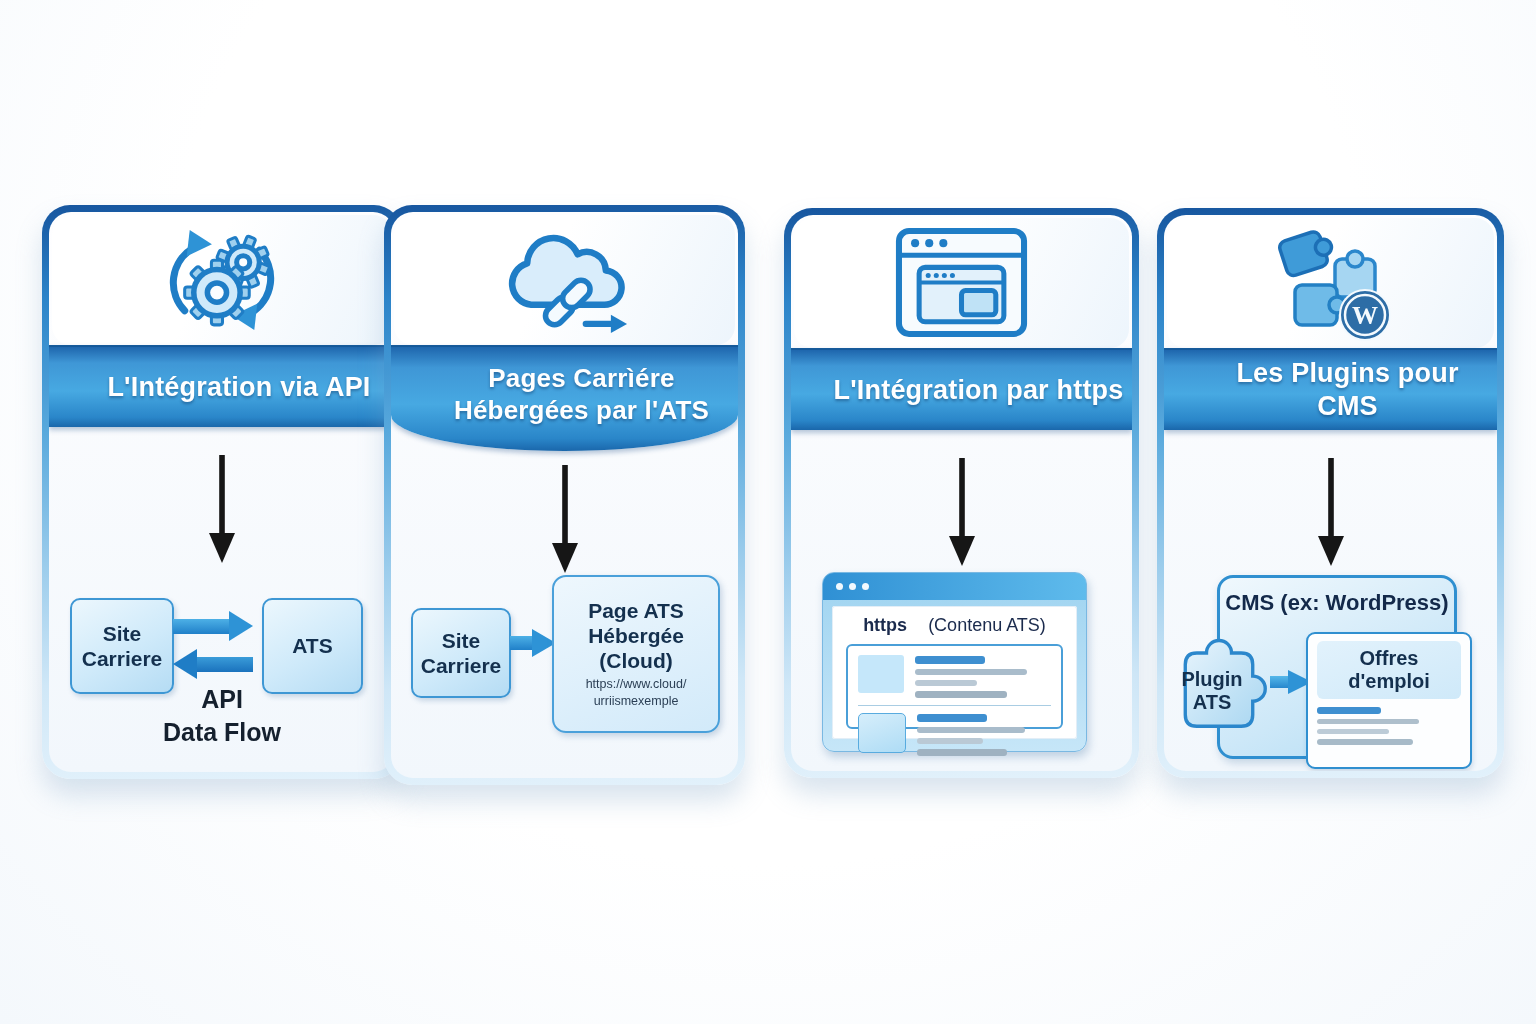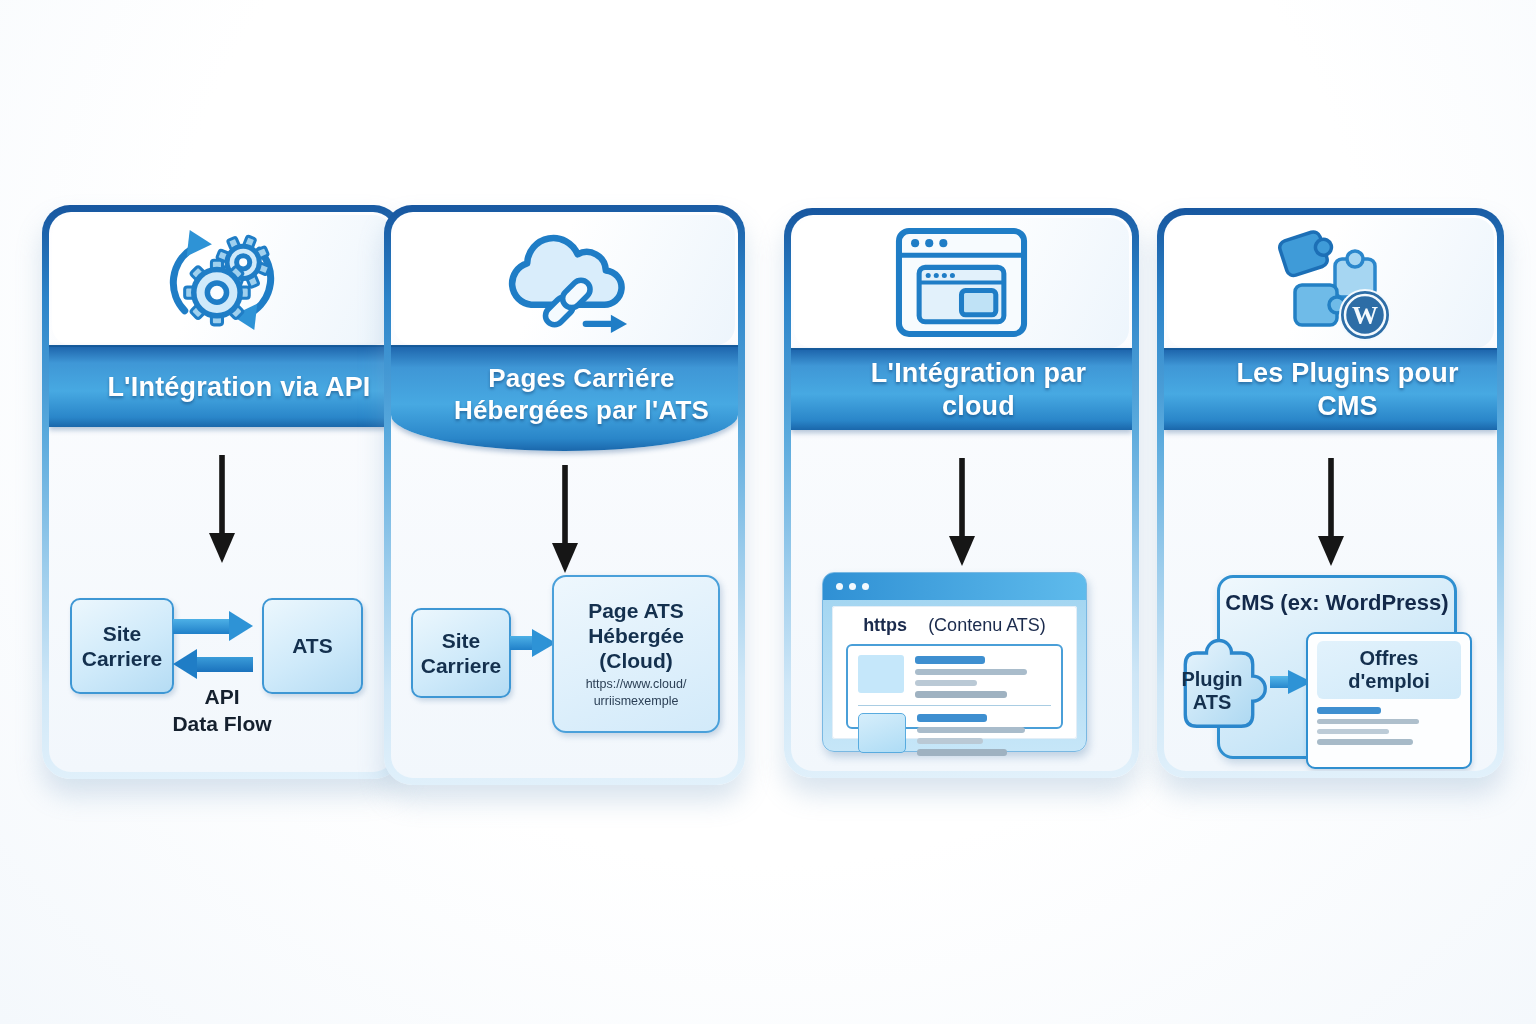--- a/index.html
+++ b/index.html
@@ -37,21 +37,21 @@
   .blk-arrow .shaft{height:15px;background:linear-gradient(180deg,#4db0e6,#2080c9);}
   .blk-arrow .head{width:0;height:0;border-top:15px solid transparent;border-bottom:15px solid transparent;}
   .blk-arrow.rt .head{border-left:24px solid #2e93d6;}
   .blk-arrow.lt .head{border-right:24px solid #1f7dc6;}
   .blk-arrow.lt .shaft{background:linear-gradient(180deg,#3a9cd9,#1a72bd);}
   .bar{border-radius:3px;}
   
   .c1-arrows{position:absolute;left:124px;top:184px;width:86px;display:flex;flex-direction:column;gap:8px;}
   .c1-arrows .shaft{width:56px;}
   .c1-label{position:absolute;left:0;right:0;top:256px;text-align:center;font-weight:700;
-    font-size:21px;color:#15202e;line-height:1.3;}
+    font-size:25px;color:#15202e;line-height:1.3;}
   
   .c2-arrow{position:absolute;left:119px;top:178px;}
   .c2-arrow .shaft{width:22px;height:14px;}
   .c2-arrow .head{border-top-width:14px;border-bottom-width:14px;border-left-width:20px;}
   .c2-target{position:absolute;left:161px;top:124px;width:152px;height:142px;
     background:linear-gradient(160deg,#eef7fd 0%,#d2eafa 100%);
     border:2.5px solid #4aa0da;border-radius:14px;
     box-shadow:2px 3px 6px rgba(50,100,150,.25);
     display:flex;flex-direction:column;align-items:center;justify-content:center;padding:6px;}
   .c2-target-title{font-weight:700;font-size:21px;color:#14304e;text-align:center;line-height:1.18;}
@@ -217,21 +217,21 @@
           <rect x="28" y="42" width="84" height="54" rx="6" fill="#e2f1fb" stroke="#1f7dc6" stroke-width="5"></rect>
           <line x1="29" y1="57" x2="111" y2="57" stroke="#1f7dc6" stroke-width="4"></line>
           <circle cx="37" cy="50" r="2.5" fill="#1f7dc6"></circle>
           <circle cx="45" cy="50" r="2.5" fill="#1f7dc6"></circle>
           <circle cx="53" cy="50" r="2.5" fill="#1f7dc6"></circle>
           <circle cx="61" cy="50" r="2.5" fill="#1f7dc6"></circle>
           <rect x="70" y="65" width="34" height="24" rx="4" fill="#bfe2f6" stroke="#1f7dc6" stroke-width="5"></rect>
         </svg>
       </div>
       <div class="band">
-        <div class="band-title ws">L'Intégration par cloud</div>
+        <div class="band-title ws">L'Intégration par https</div>
       </div>
       <div class="content">
         <svg class="down-arrow" width="30" height="108" viewBox="0 0 30 108">
           <rect x="12.2" y="0" width="5.6" height="80" fill="#161616"></rect>
           <polygon points="2,78 28,78 15,108" fill="#161616"></polygon>
         </svg>
         <div class="browser">
           <div class="browser-bar">
             <div class="dot"></div>
             <div class="dot"></div>

